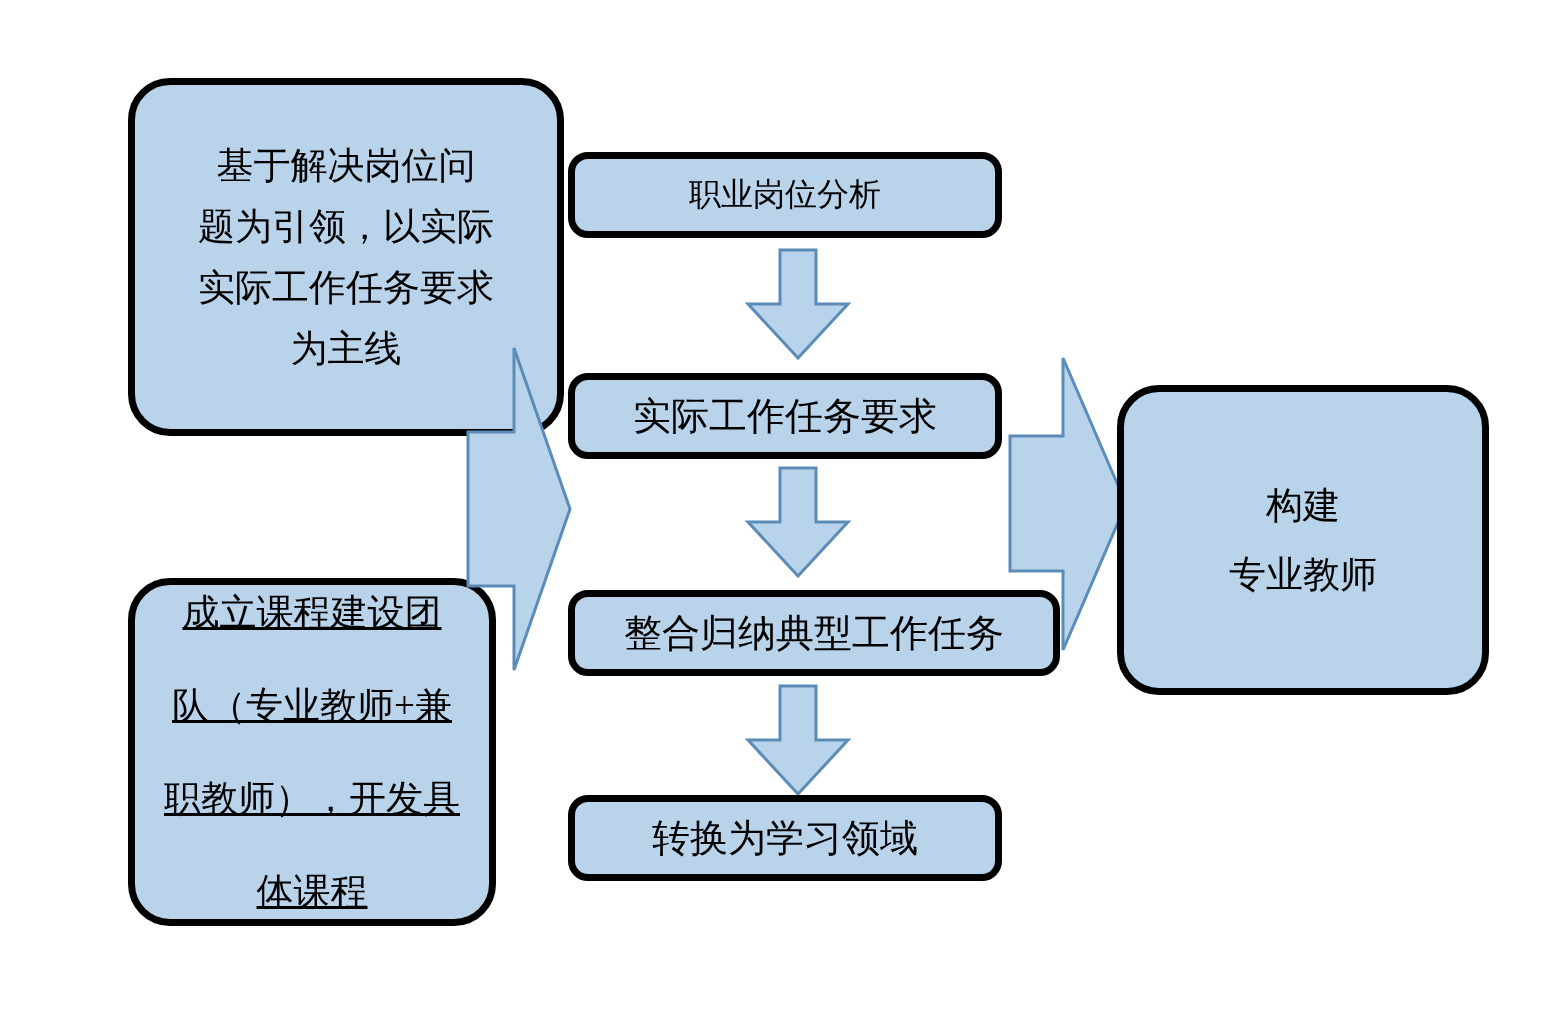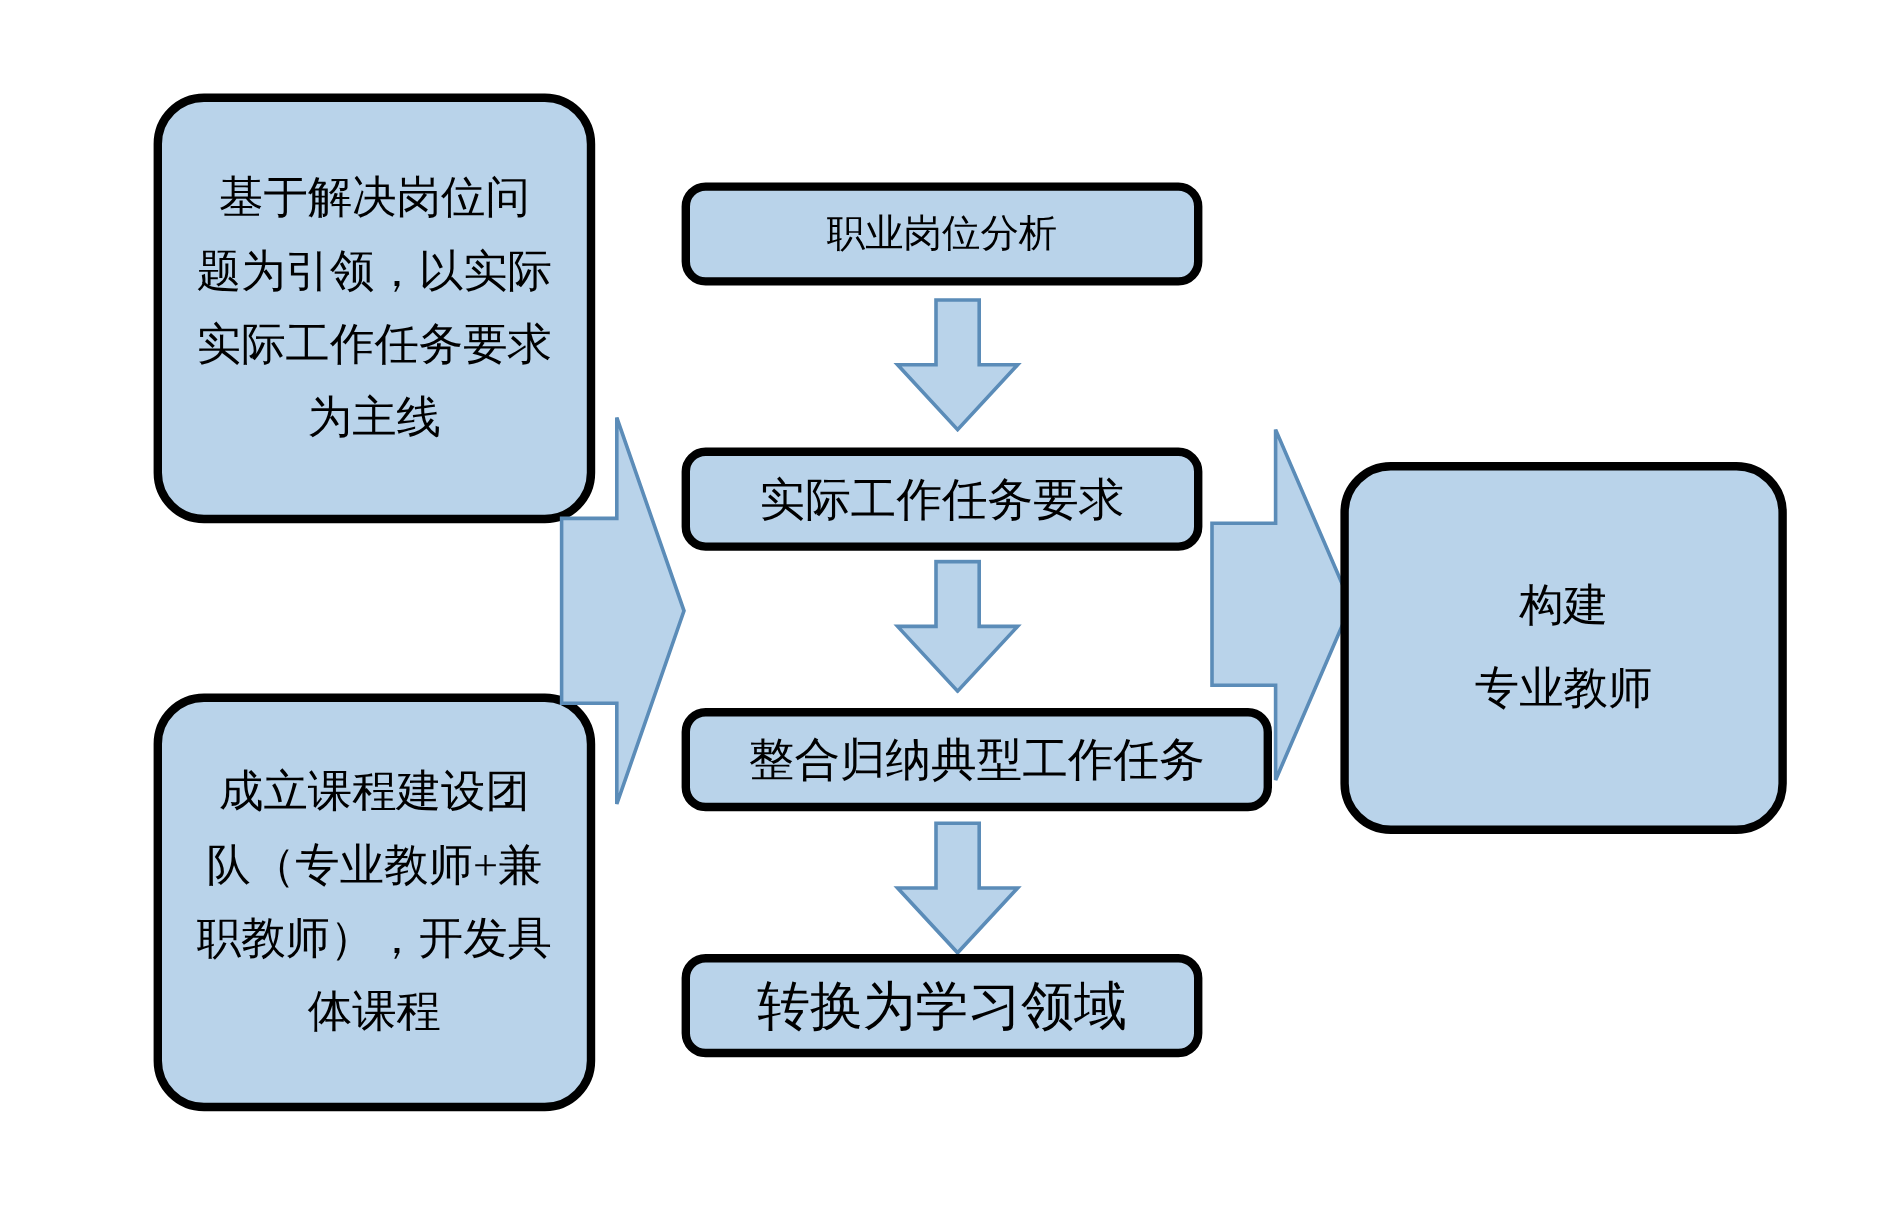--- a/index.html
+++ b/index.html
@@ -41,39 +41,39 @@
     border-radius: 20px;
   }
   .rbox .line {
     display: block;
     white-space: nowrap;
   }
 
   
   #box-goal {
     left: 128px;  top: 78px;
-    width: 368px; height: 358px;
+    width: 436px; height: 358px;
     font-size: 37px;
     line-height: 1.0;
   }
   #box-goal .line { margin: 12px 0; }
 
   #box-team {
     left: 128px;  top: 578px;
     width: 368px; height: 348px;
     font-size: 37px;
     line-height: 1.0;
   }
-  #box-team .line { margin: 12px 0; }
+  #box-team .line { margin: 28px 0; text-decoration: underline; }
 
   
   #box-step-1 { left: 568px; top: 152px; width: 434px; height: 86px; font-size: 32px; }
   #box-step-2 { left: 568px; top: 373px; width: 434px; height: 86px; font-size: 38px; }
   #box-step-3 { left: 568px; top: 590px; width: 492px; height: 86px; font-size: 38px; }
-  #box-step-4 { left: 568px; top: 795px; width: 434px; height: 86px; font-size: 44px; }
+  #box-step-4 { left: 568px; top: 795px; width: 434px; height: 86px; font-size: 38px; }
 
   
   #box-outcome {
     left: 1117px; top: 385px;
     width: 372px; height: 310px;
     font-size: 37px;
     line-height: 1.0;
   }
   #box-outcome .line { margin: 16px 0; }
 

